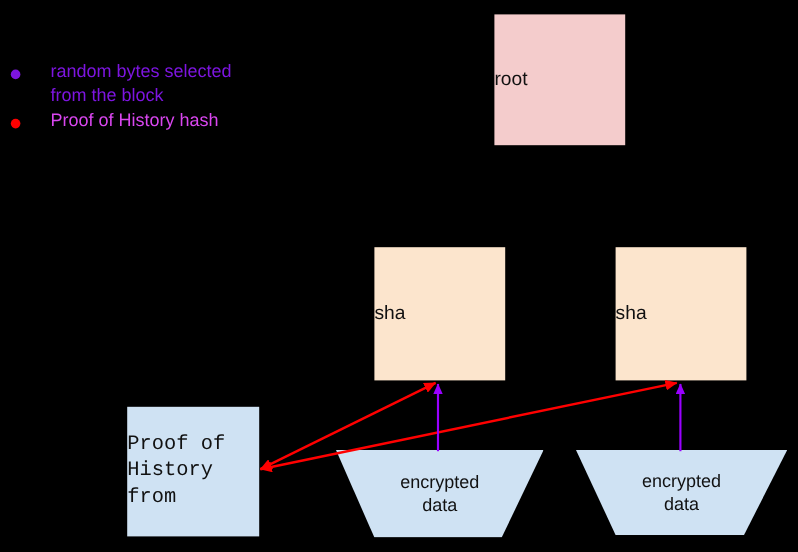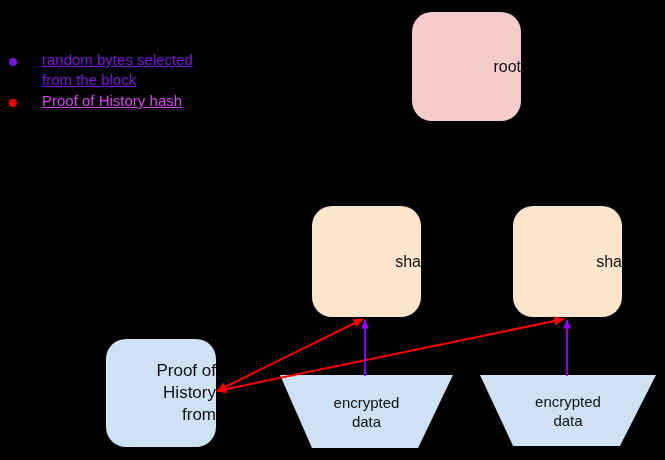--- a/index.html
+++ b/index.html
@@ -15,35 +15,34 @@
   .legend-bullet {
     position: absolute;
     width: 8px; height: 8px;
     border-radius: 50%;
   }
   .legend-text {
     position: absolute;
     font-size: 15px;
     line-height: 20px;
   }
-  .legend-text span { display: block; text-decoration: underline; }
+  .legend-text span { display: block; }
   
   .node {
     position: absolute;
     display: flex;
     flex-direction: column;
-    align-items: flex-end;
+    align-items: flex-start;
     justify-content: center;
     text-align: center;
     color: #111;
     font-size: 16px;
-    border-radius: 20px;
   }
   .node span { display: block; }
-  .node-poh { font-size: 17px; line-height: 22px; }
+  .node-poh { font-size: 17px; line-height: 22px; font-family: Liberation Mono, monospace; }
   
   .trap {
     position: absolute;
     display: flex;
     flex-direction: column;
     align-items: center;
     justify-content: center;
     text-align: center;
     color: #111;
     font-size: 15px;

